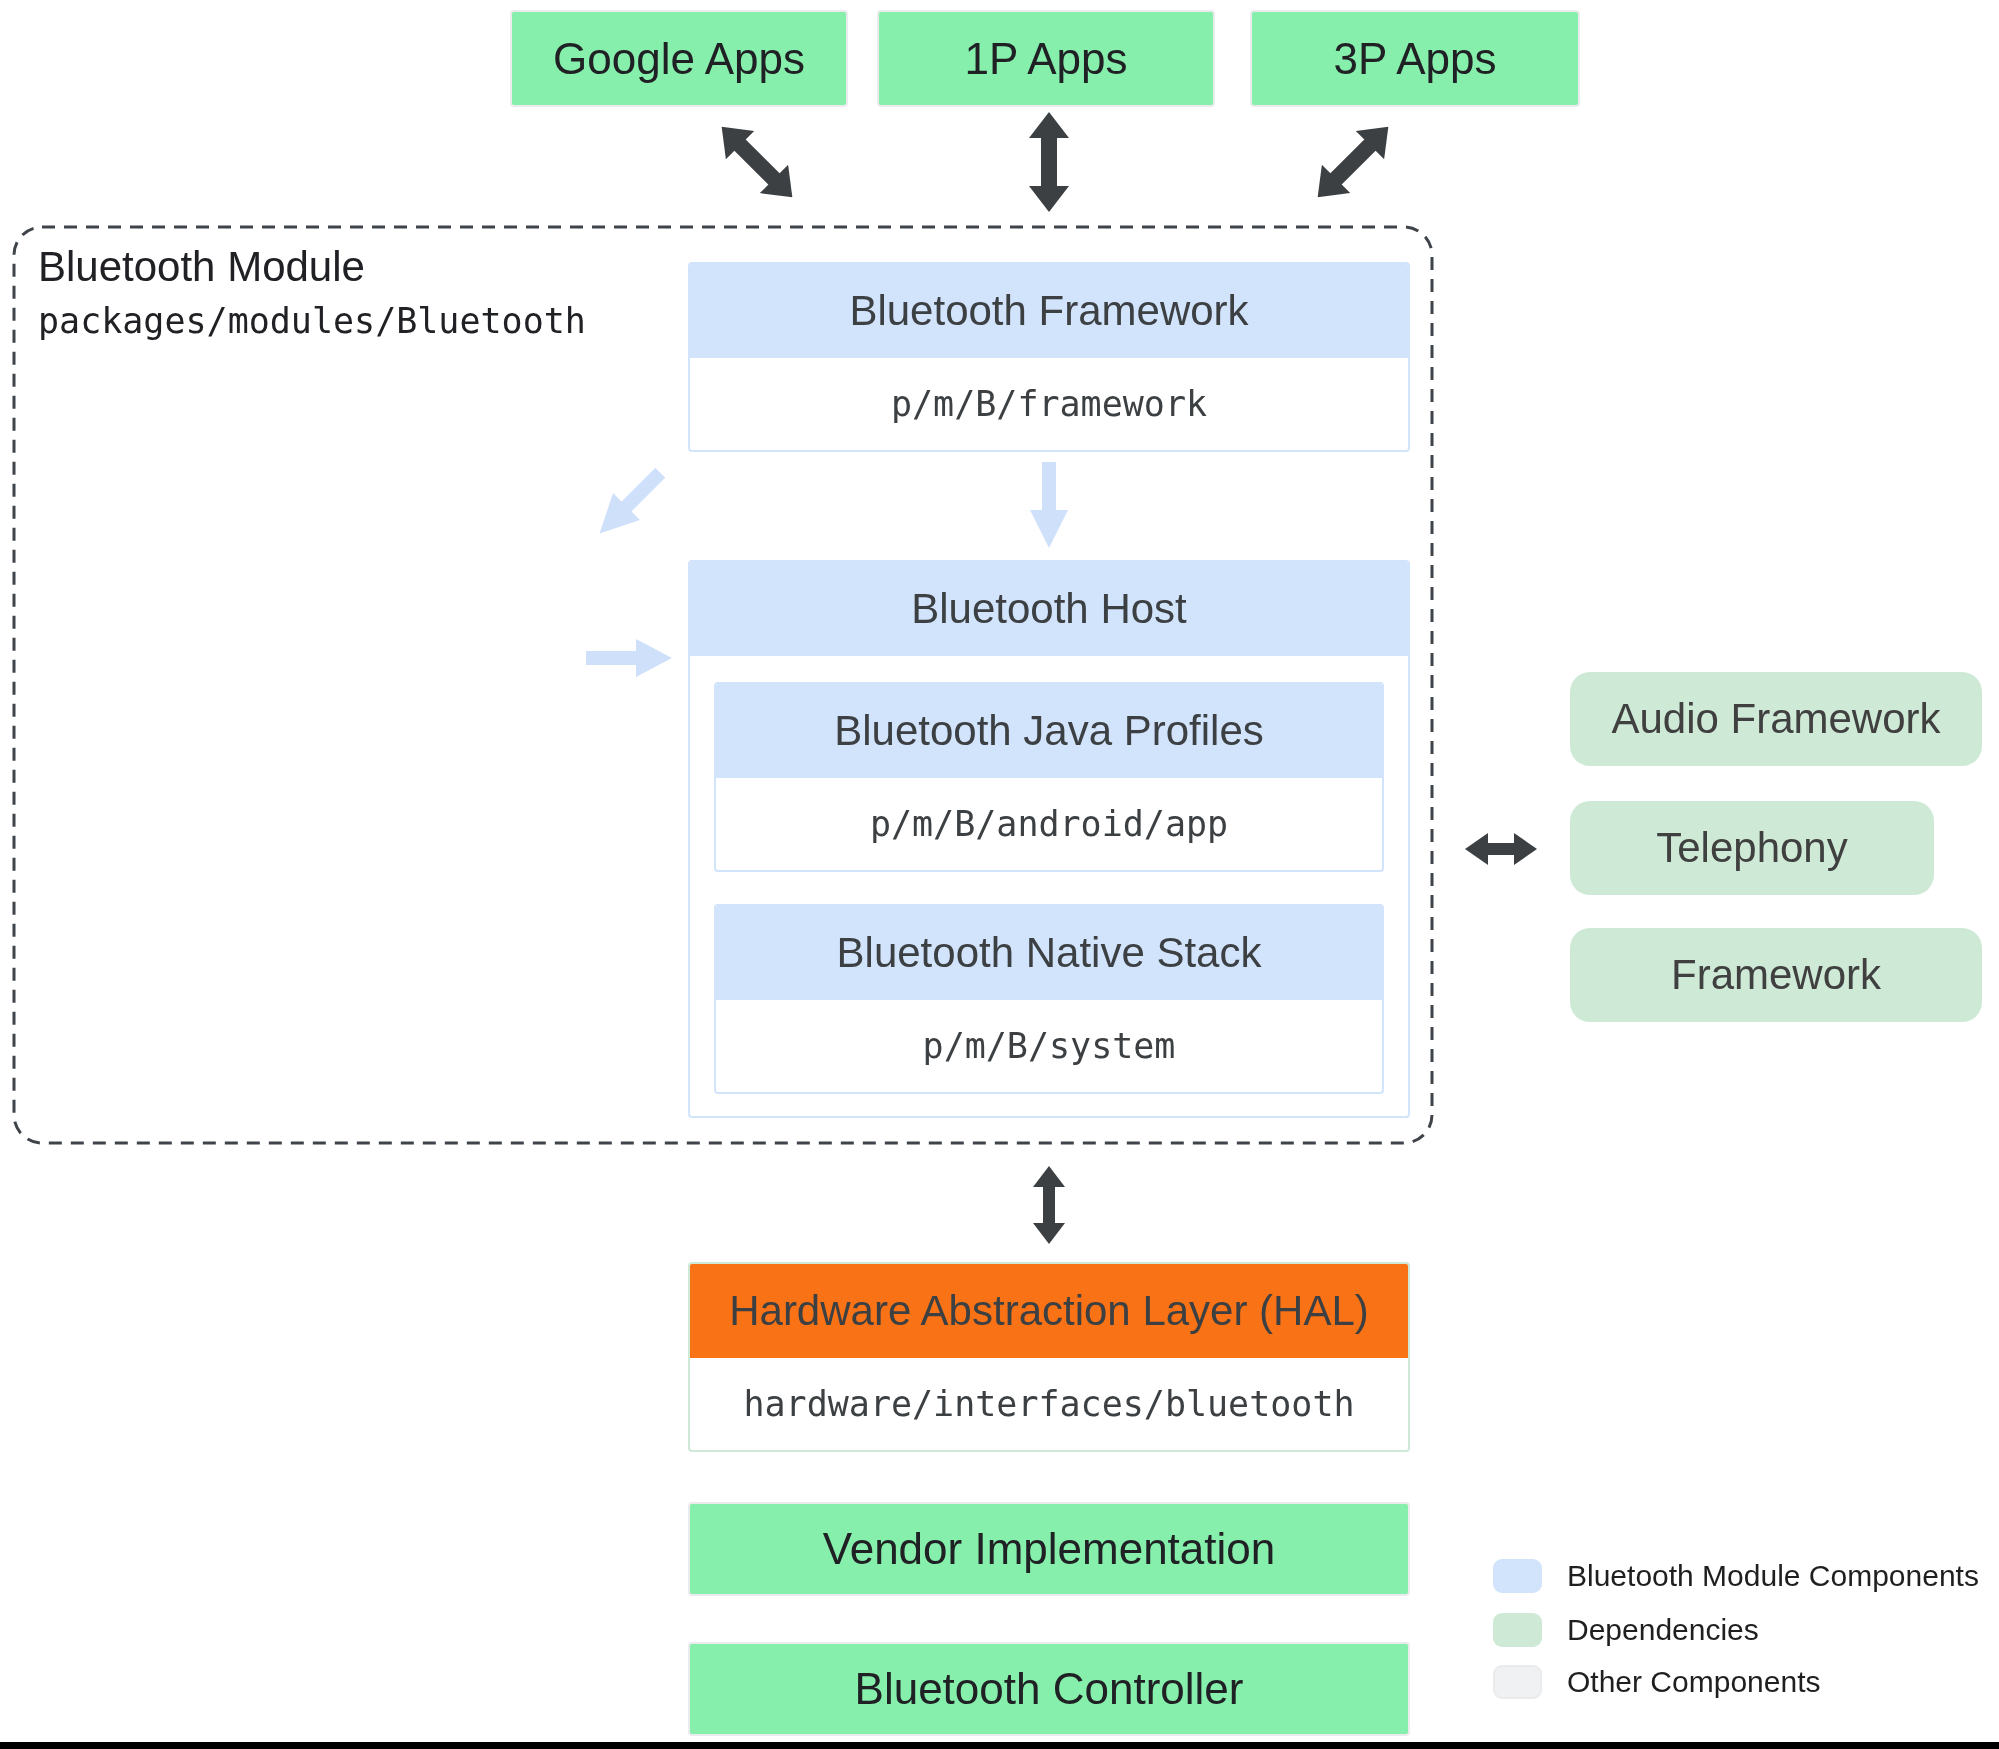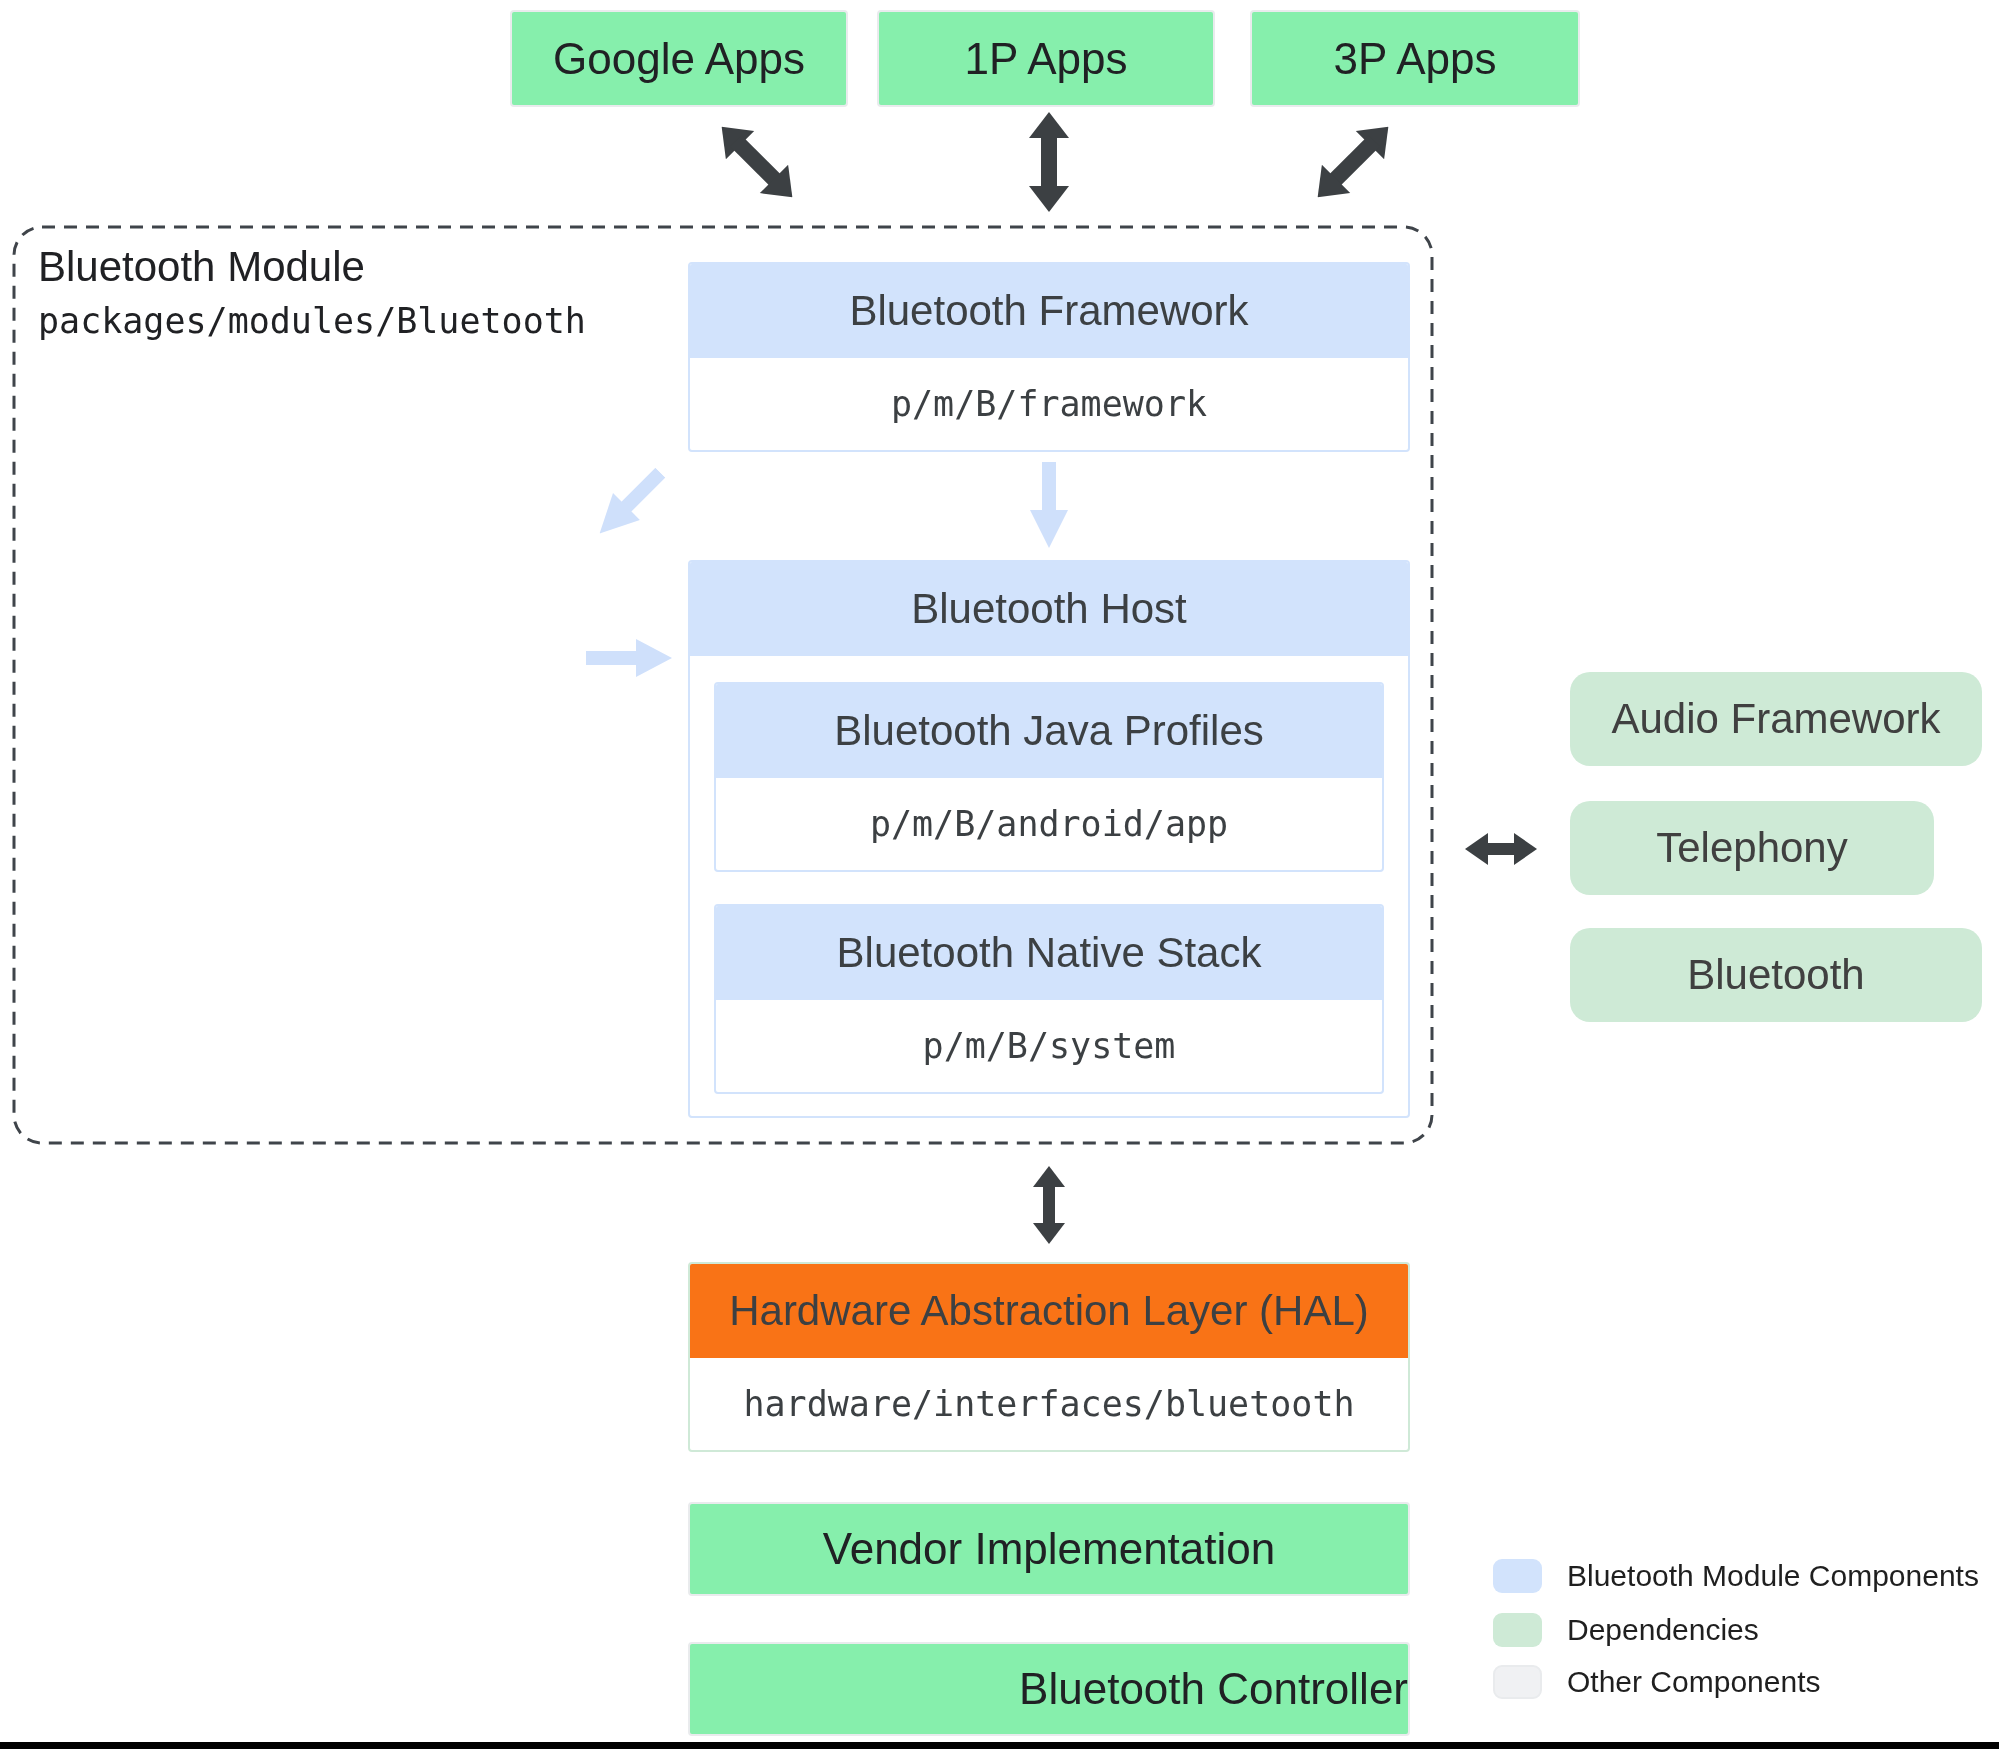--- a/index.html
+++ b/index.html
@@ -200,21 +200,21 @@
     </div>
   </div>
 
   <div class="green-pill" style="left:1570px; top:672px; width:412px; height:94px;">
     <span>Audio Framework</span>
   </div>
   <div class="green-pill" style="left:1570px; top:801px; width:364px; height:94px;">
     <span>Telephony</span>
   </div>
   <div class="green-pill" style="left:1570px; top:928px; width:412px; height:94px;">
-    <span>Bluetooth</span>
+    <span>Framework</span>
   </div>
 
   <div class="abs" style="left:1465px; top:832px; width:72px; height:34px;">
     <svg width="72" height="34" viewBox="0 0 72 34" fill="#3c4043">
       <polygon points="0,17 23,1 23,33"></polygon>
       <rect x="17" y="11" width="38" height="12"></rect>
       <polygon points="72,17 49,1 49,33"></polygon>
     </svg>
   </div>
 
@@ -227,21 +227,21 @@
   </div>
 
   <div class="panel green" style="left:688px; top:1262px; width:722px;">
     <div class="panel-header">Hardware Abstraction Layer (HAL)</div>
     <div class="panel-body">hardware/interfaces/bluetooth</div>
   </div>
 
   <div class="gray-pill" style="left:688px; top:1502px; width:722px; height:94px;">
     <span>Vendor Implementation</span>
   </div>
-  <div class="gray-pill" style="left:688px; top:1642px; width:722px; height:94px;justify-content:flex-end;">
+  <div class="gray-pill" style="left:688px; top:1642px; width:722px; height:94px;">
     <span>Bluetooth Controller</span>
   </div>
 
   <div class="legend-row" style="top:1559px;">
     <span class="swatch" style="background: rgb(210, 227, 252);"></span>
     <span class="legend-label">Bluetooth Module Components</span>
   </div>
   <div class="legend-row" style="top:1613px;">
     <span class="swatch" style="background: rgb(206, 234, 214);"></span>
     <span class="legend-label">Dependencies</span>

